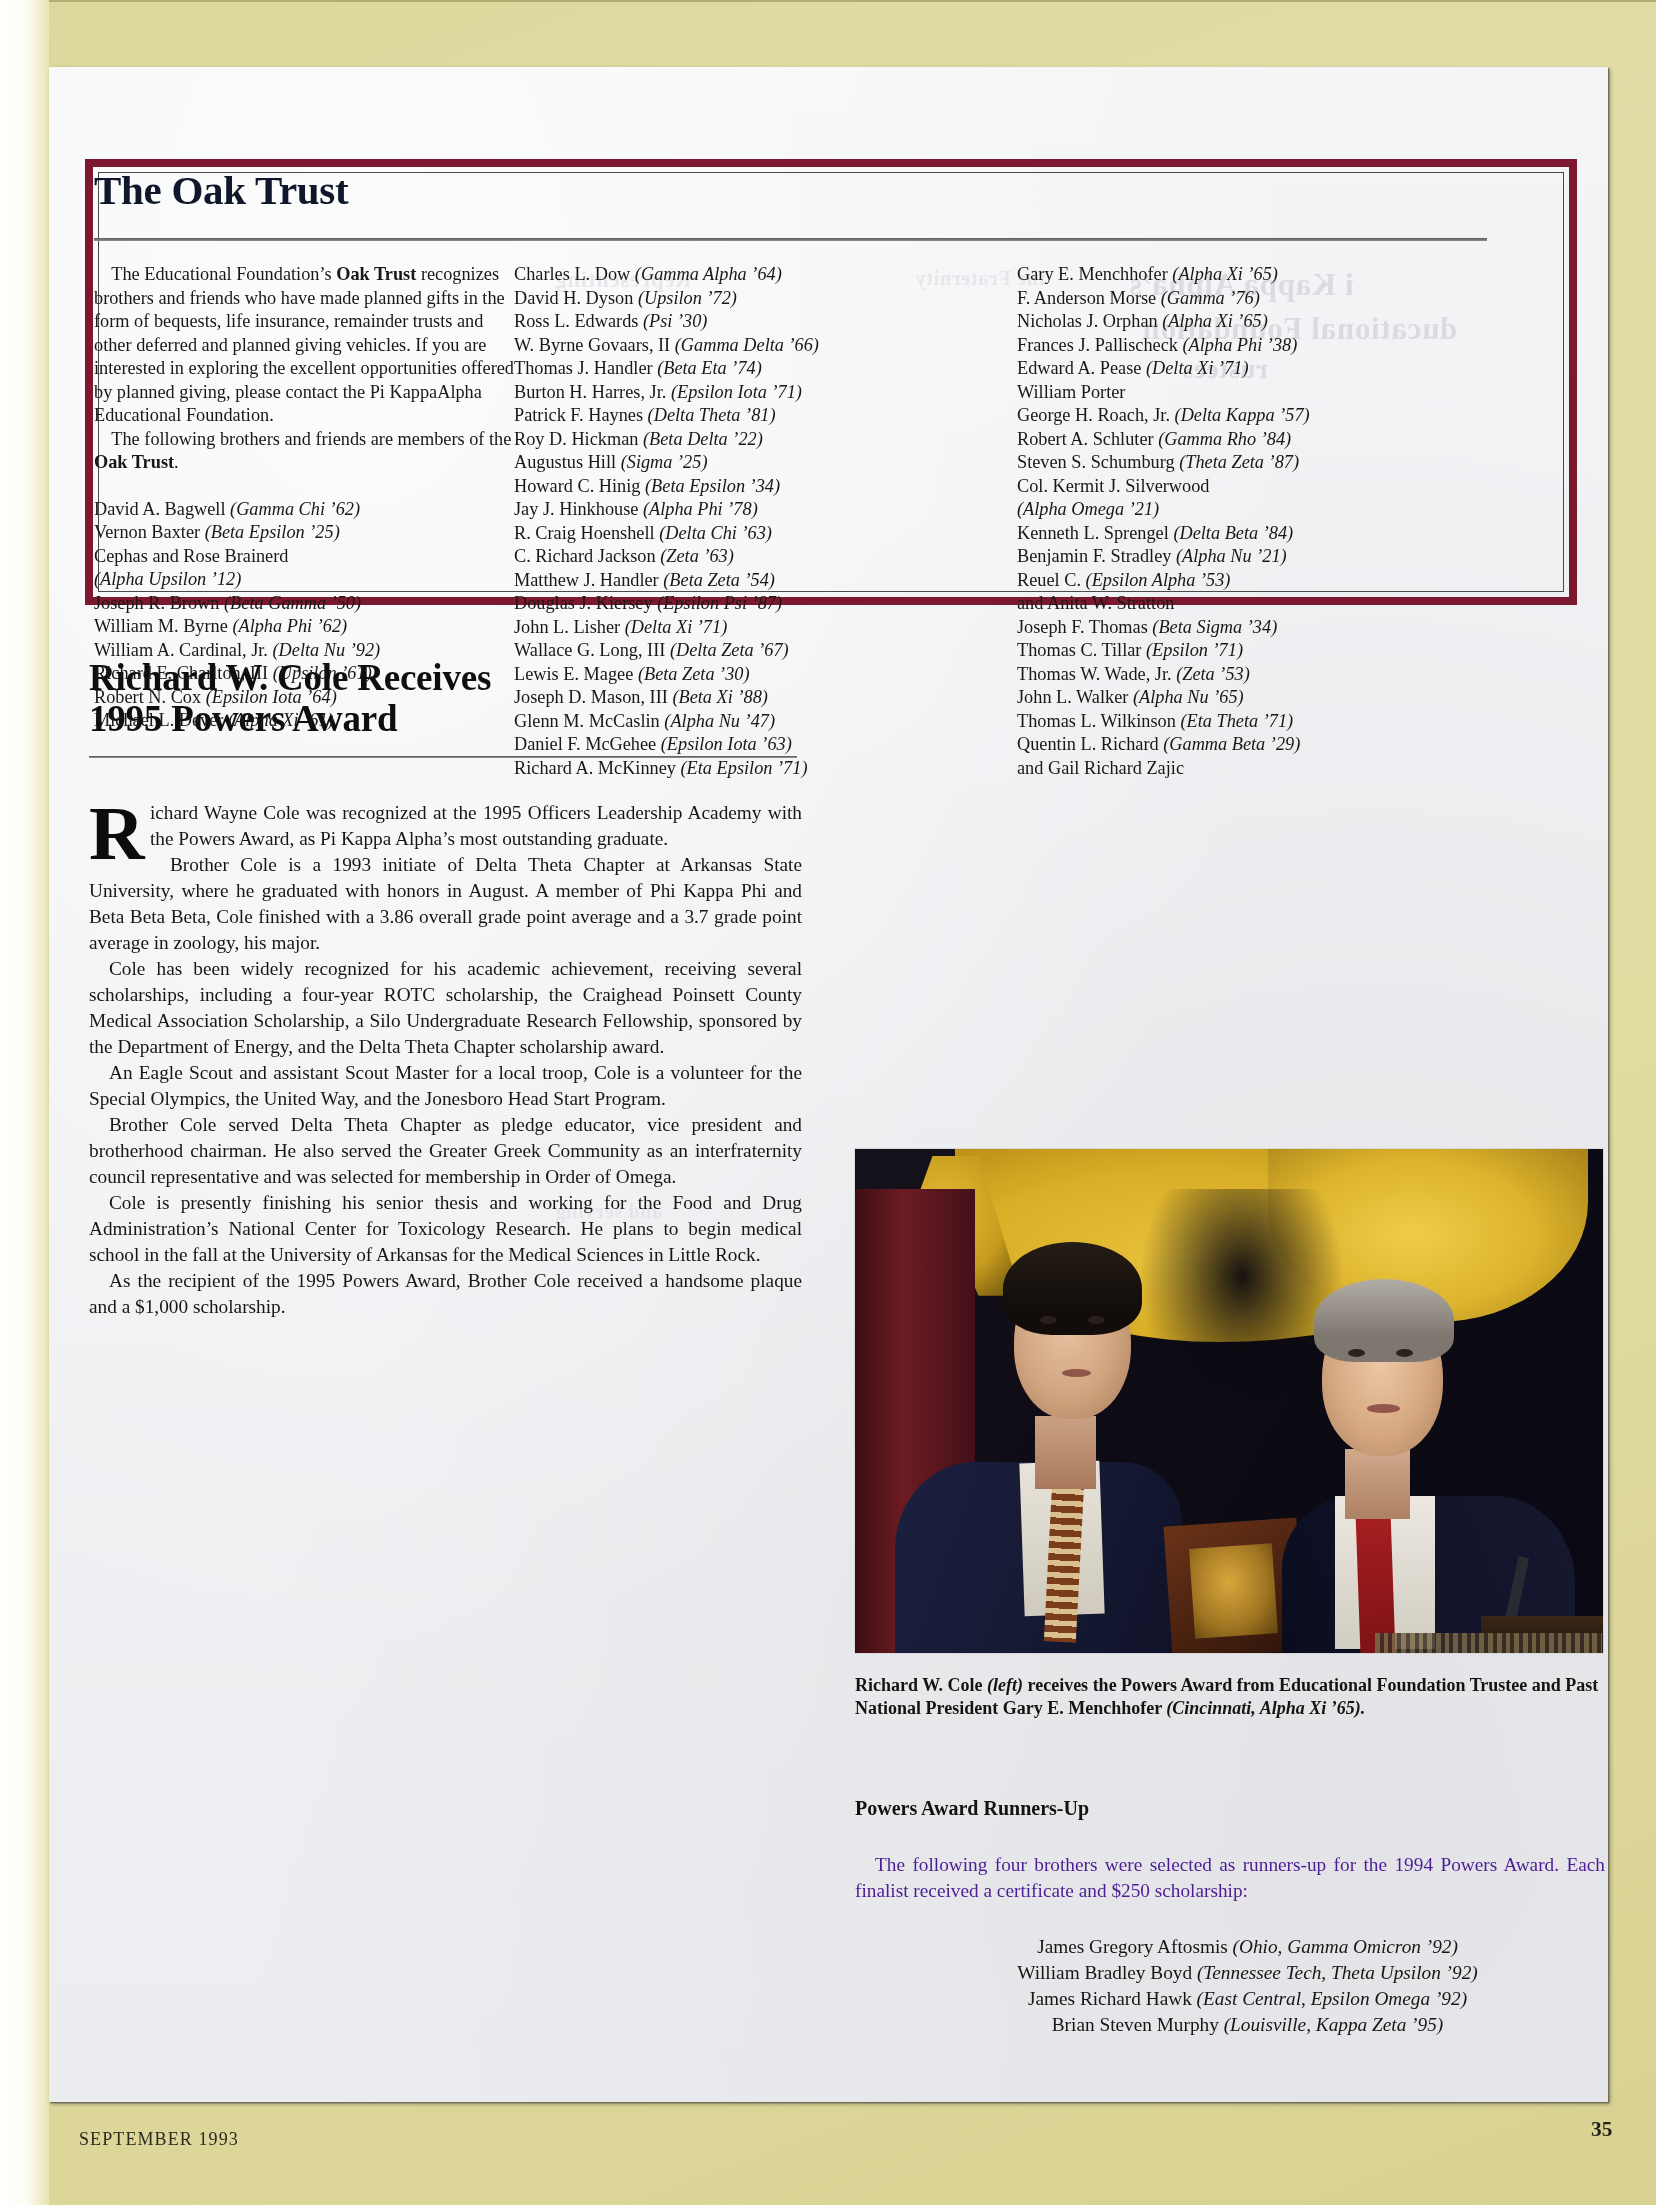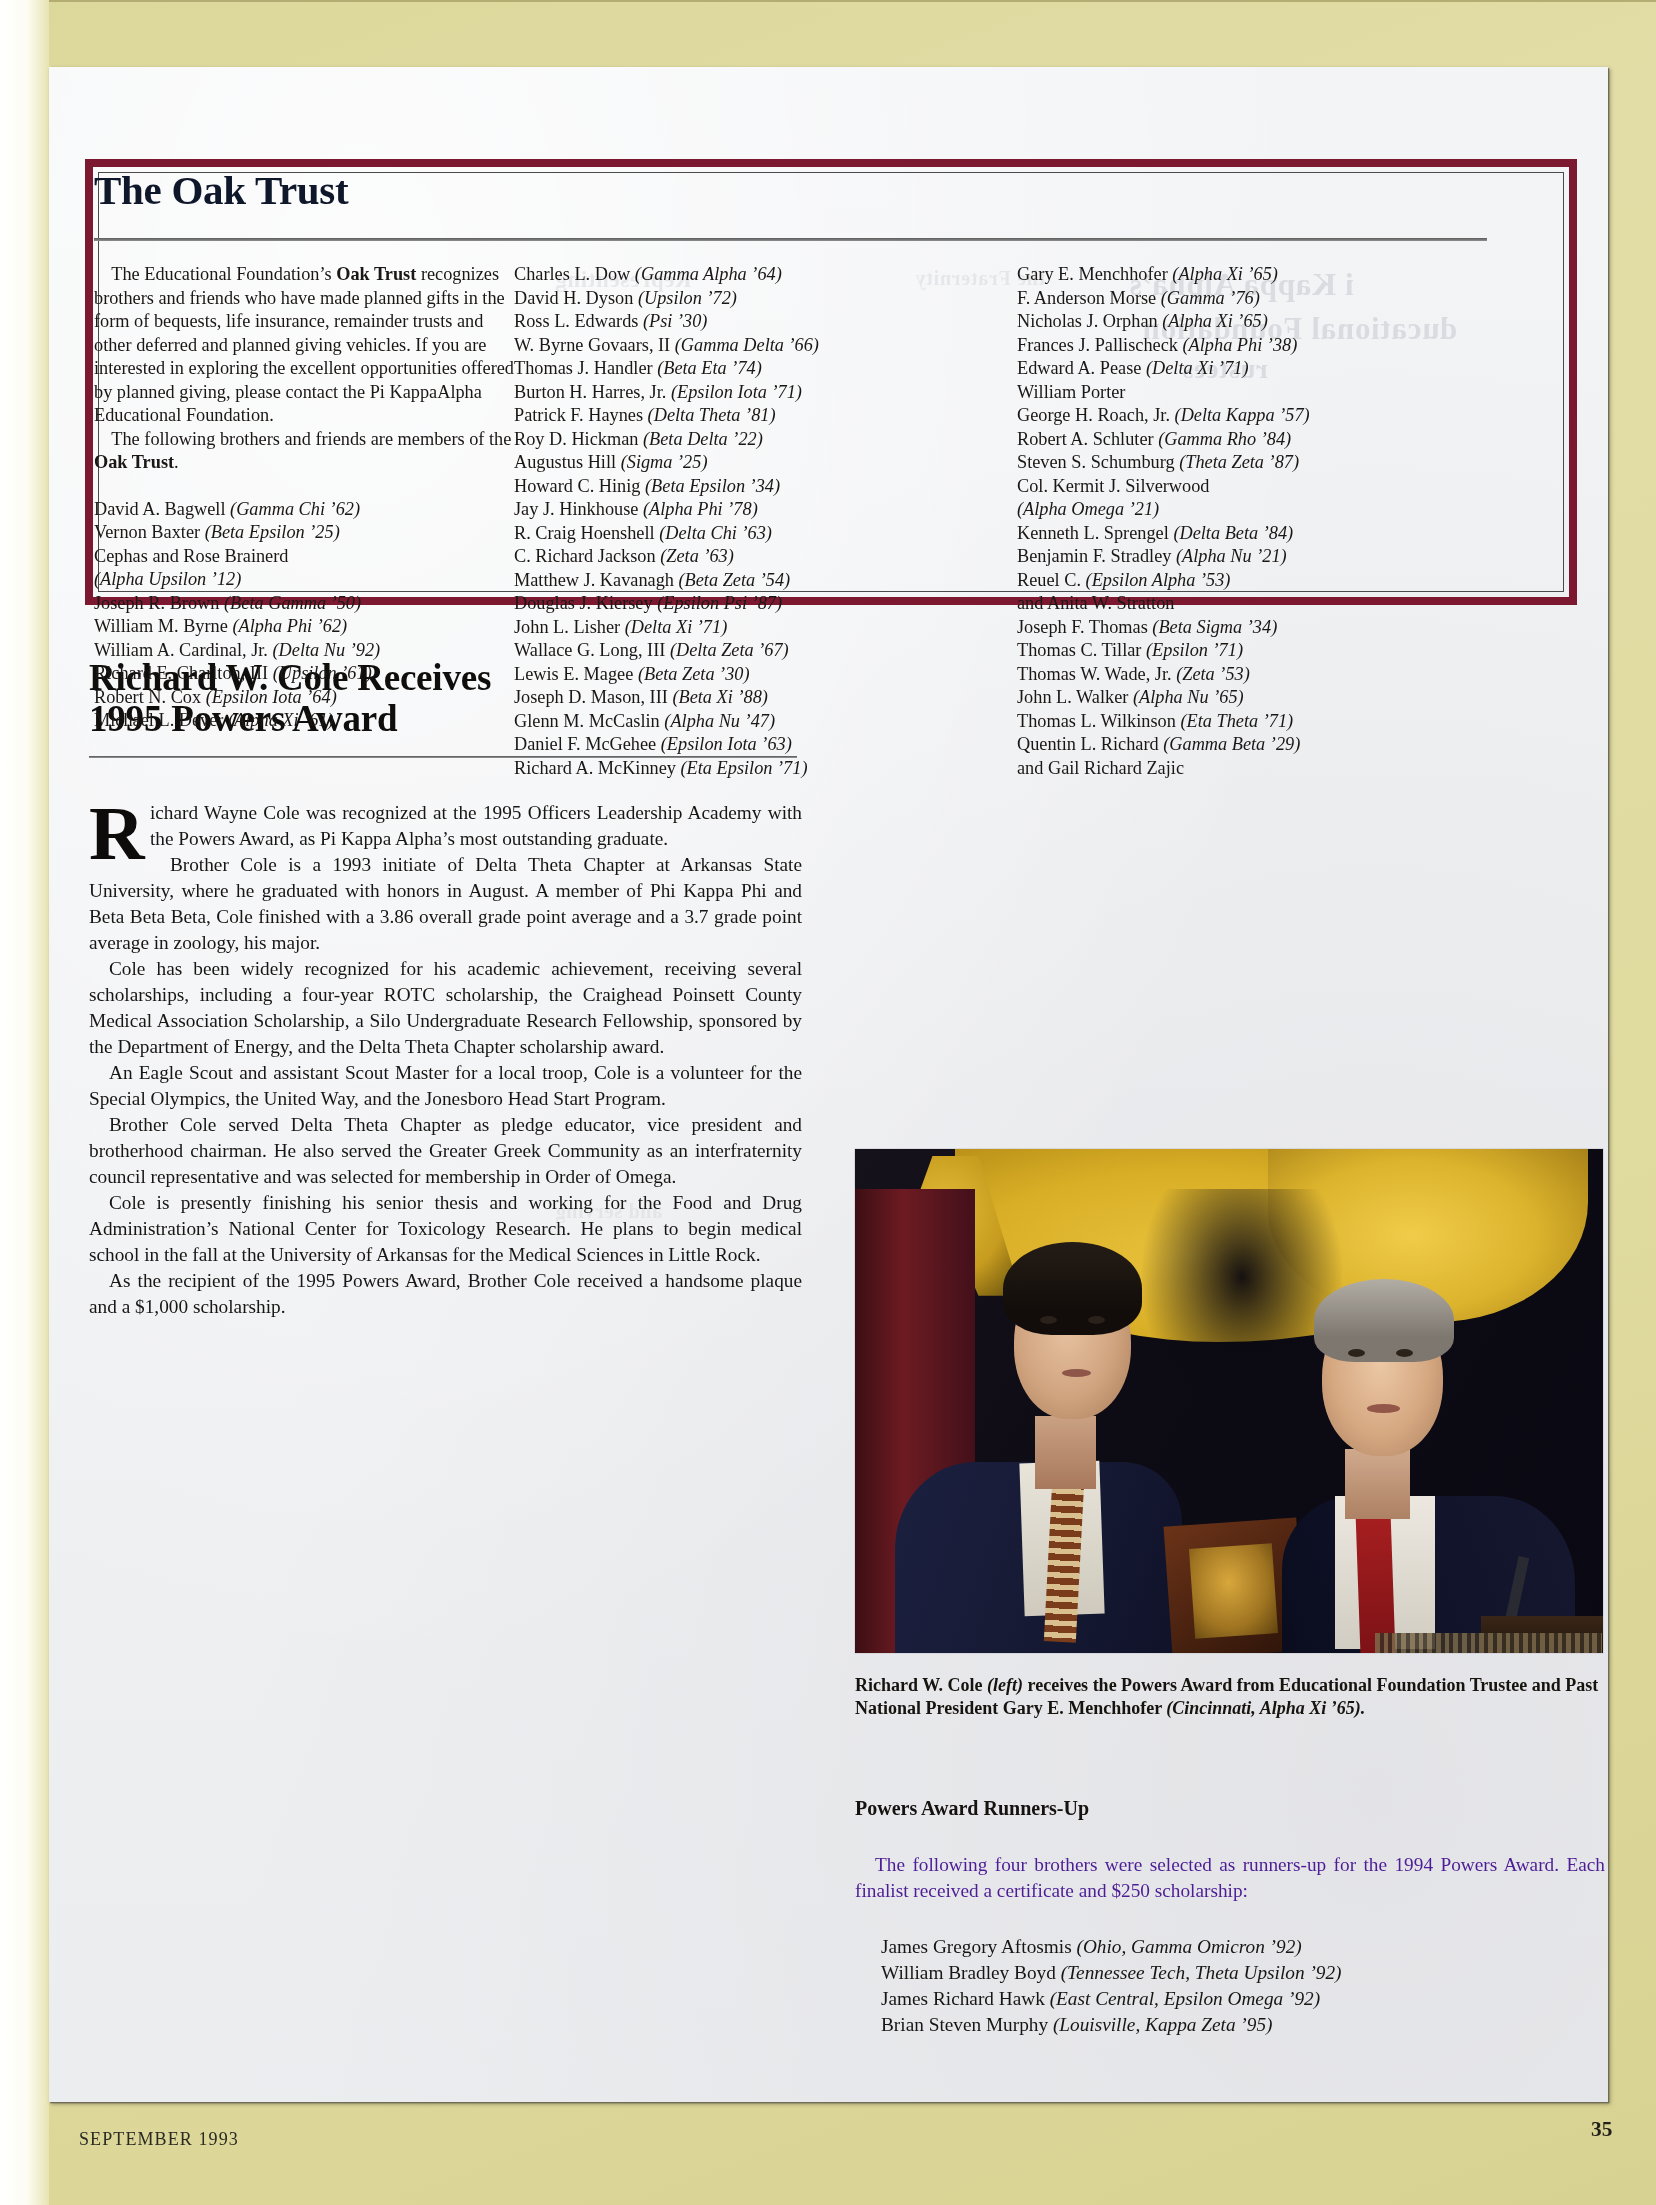--- a/index.html
+++ b/index.html
@@ -344,21 +344,21 @@
   #runners-intro p{ margin:0; text-indent:20px; }
   #runners-list{
     position:absolute;
     left:832px; top:1867px;
     width:733px;
     font-size:19.3px;
     line-height:26px;
     color:#181614;
     z-index:9;
   }
-  #runners-list .nm{ white-space:nowrap; }
+  #runners-list .nm{ white-space:nowrap;text-align:center; }
 
   
   #footer-left{
     position:absolute;
     left:79px; top:2129px;
     font-size:18px;
     letter-spacing:1.1px;
     color:#2a2a22;
     z-index:9;
   }
@@ -427,21 +427,21 @@
               <span class="nm"><span>W. Byrne Govaars, II  </span><i>(Gamma Delta ’66)</i></span>
               <span class="nm"><span>Thomas J. Handler </span><i>(Beta Eta ’74)</i></span>
               <span class="nm"><span>Burton H. Harres, Jr. </span><i>(Epsilon Iota ’71)</i></span>
               <span class="nm"><span>Patrick F. Haynes </span><i>(Delta Theta ’81)</i></span>
               <span class="nm"><span>Roy D. Hickman </span><i>(Beta Delta ’22)</i></span>
               <span class="nm"><span>Augustus Hill </span><i>(Sigma ’25)</i></span>
               <span class="nm"><span>Howard C. Hinig </span><i>(Beta Epsilon ’34)</i></span>
               <span class="nm"><span>Jay J. Hinkhouse </span><i>(Alpha Phi ’78)</i></span>
               <span class="nm"><span>R. Craig Hoenshell  </span><i>(Delta Chi ’63)</i></span>
               <span class="nm"><span>C. Richard Jackson </span><i>(Zeta ’63)</i></span>
-              <span class="nm"><span>Matthew J. Kavanagh </span><i>(Beta Zeta ’54)</i></span>
+              <span class="nm"><span>Matthew J. Handler </span><i>(Beta Zeta ’54)</i></span>
               <span class="nm"><span>Douglas J. Kiersey </span><i>(Epsilon Psi ’87)</i></span>
               <span class="nm"><span>John L. Lisher </span><i>(Delta Xi ’71)</i></span>
               <span class="nm"><span>Wallace G. Long, III </span><i>(Delta Zeta ’67)</i></span>
               <span class="nm"><span>Lewis E. Magee </span><i>(Beta Zeta ’30)</i></span>
               <span class="nm"><span>Joseph D. Mason, III </span><i>(Beta Xi ’88)</i></span>
               <span class="nm"><span>Glenn M. McCaslin </span><i>(Alpha Nu ’47)</i></span>
               <span class="nm"><span>Daniel F. McGehee  </span><i>(Epsilon Iota ’63)</i></span>
               <span class="nm"><span>Richard A. McKinney  </span><i>(Eta Epsilon ’71)</i></span>
             </div>
         </div>

